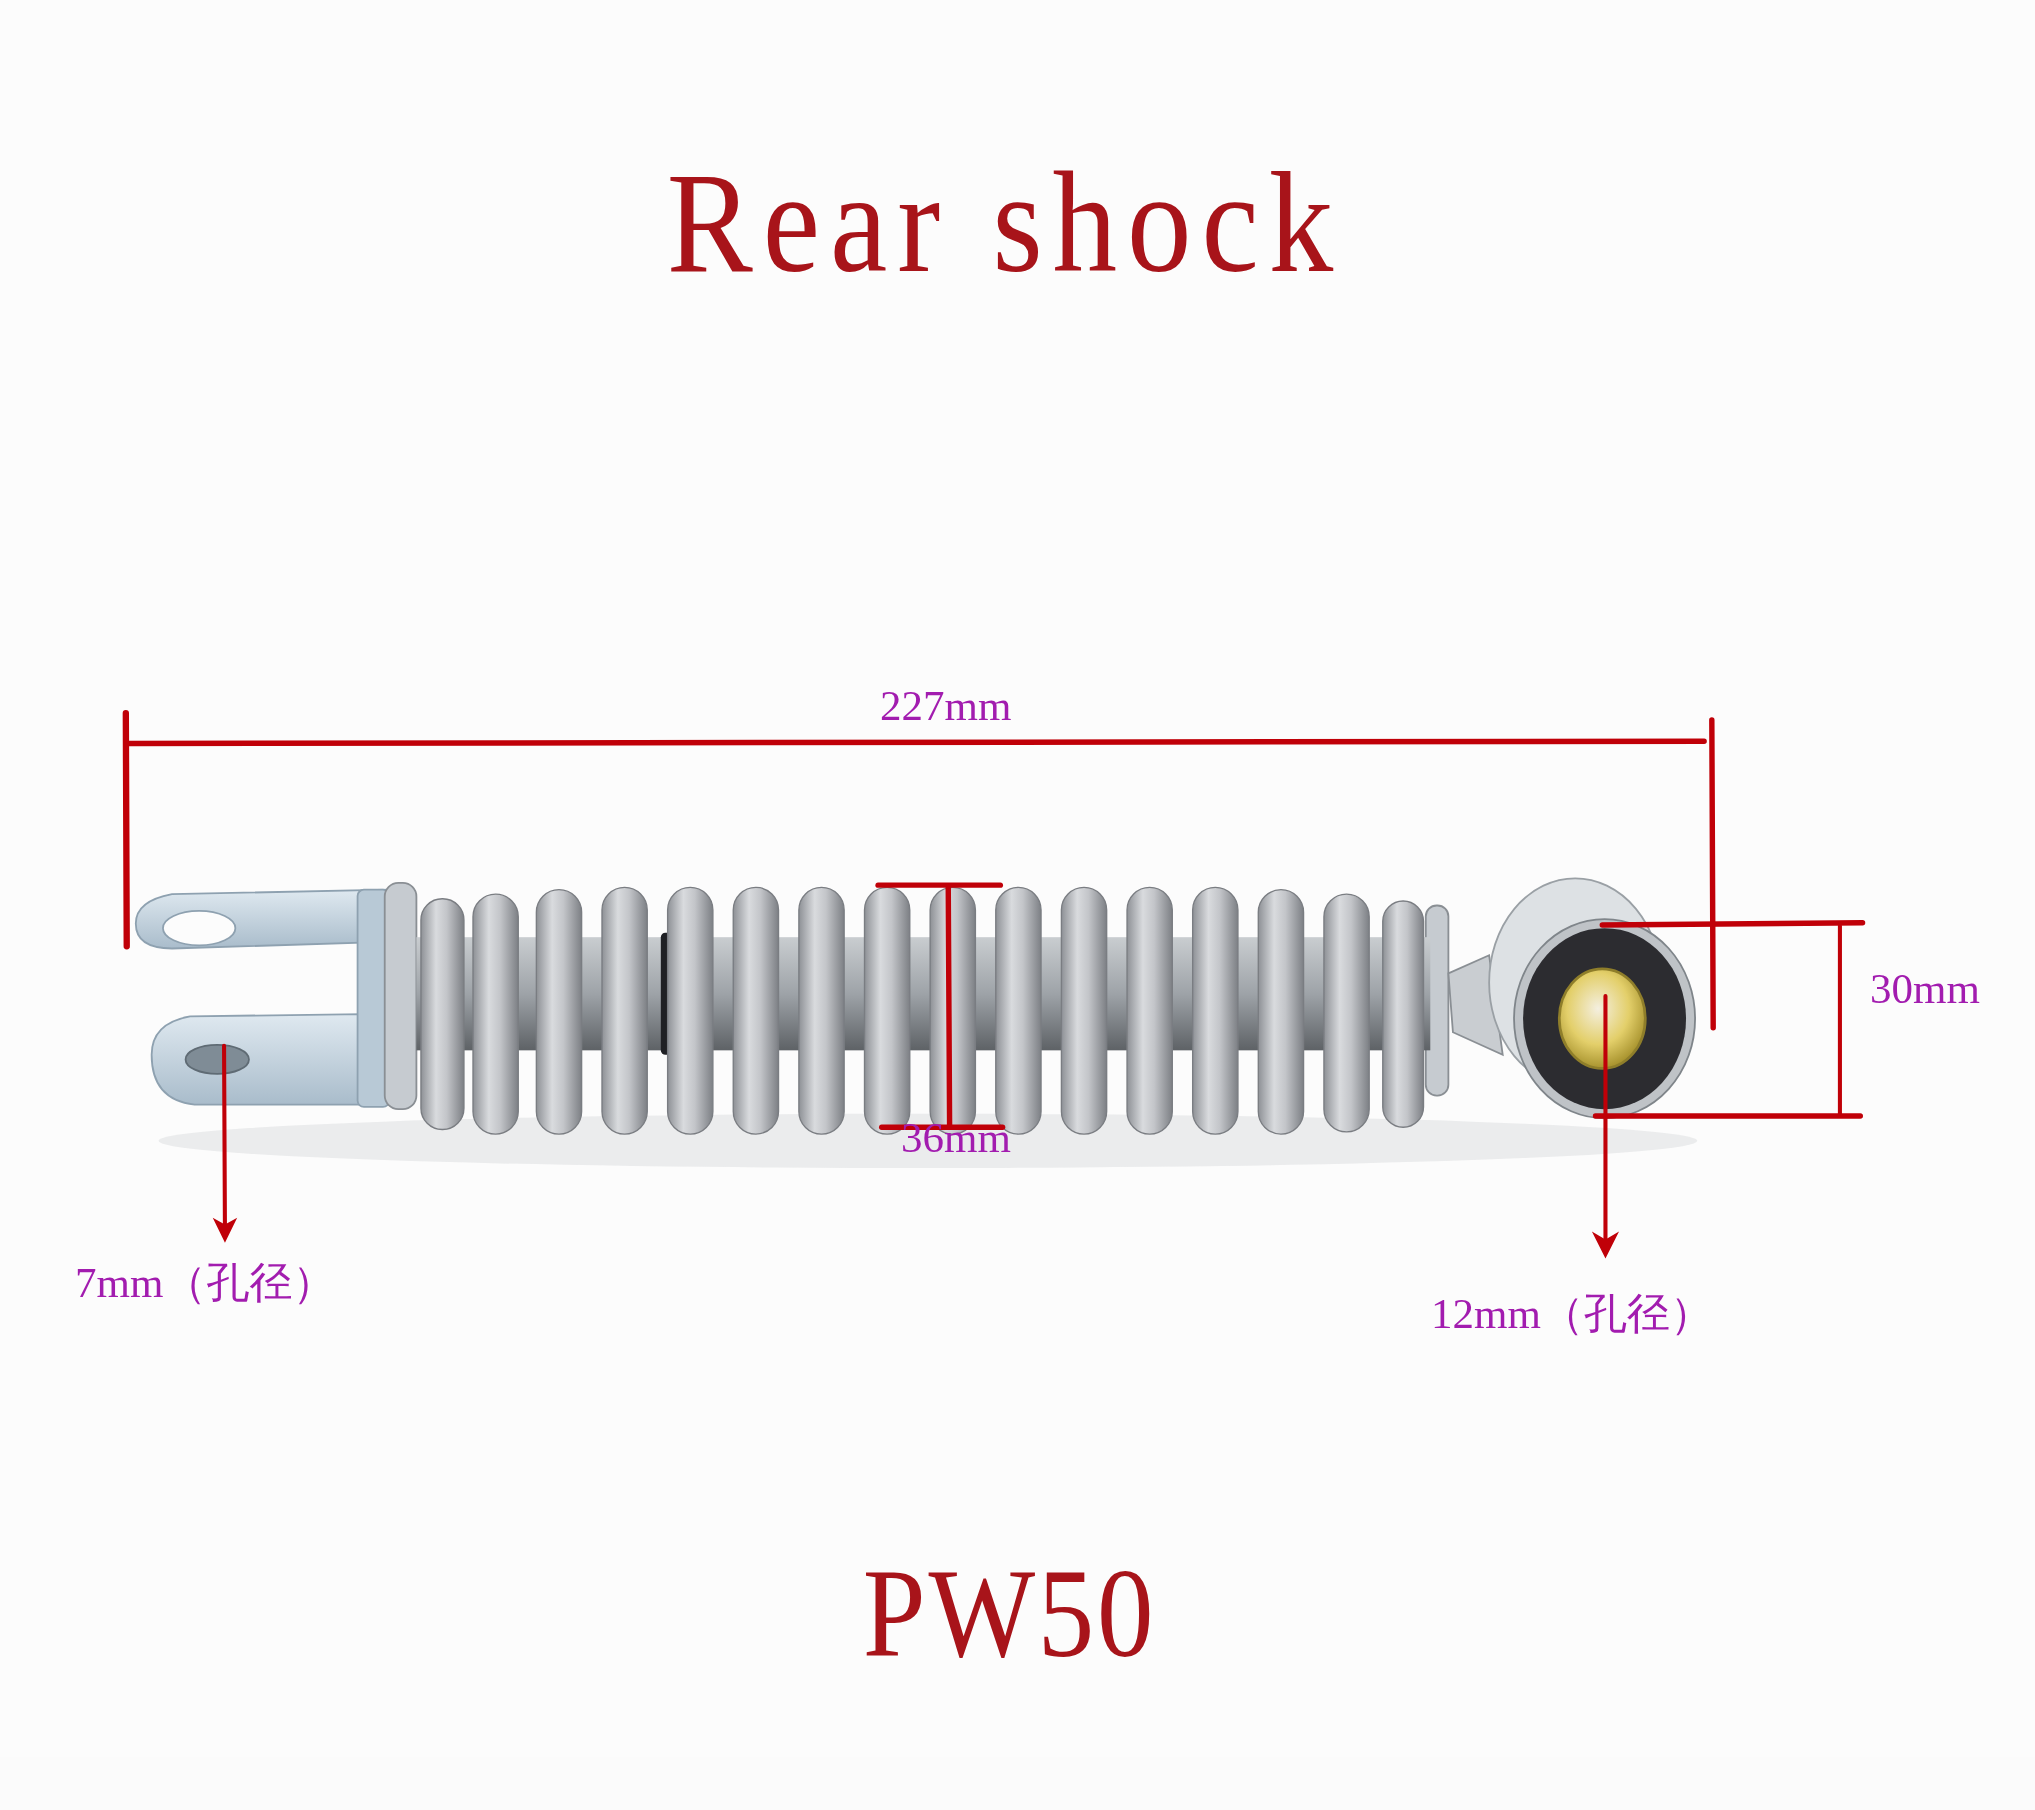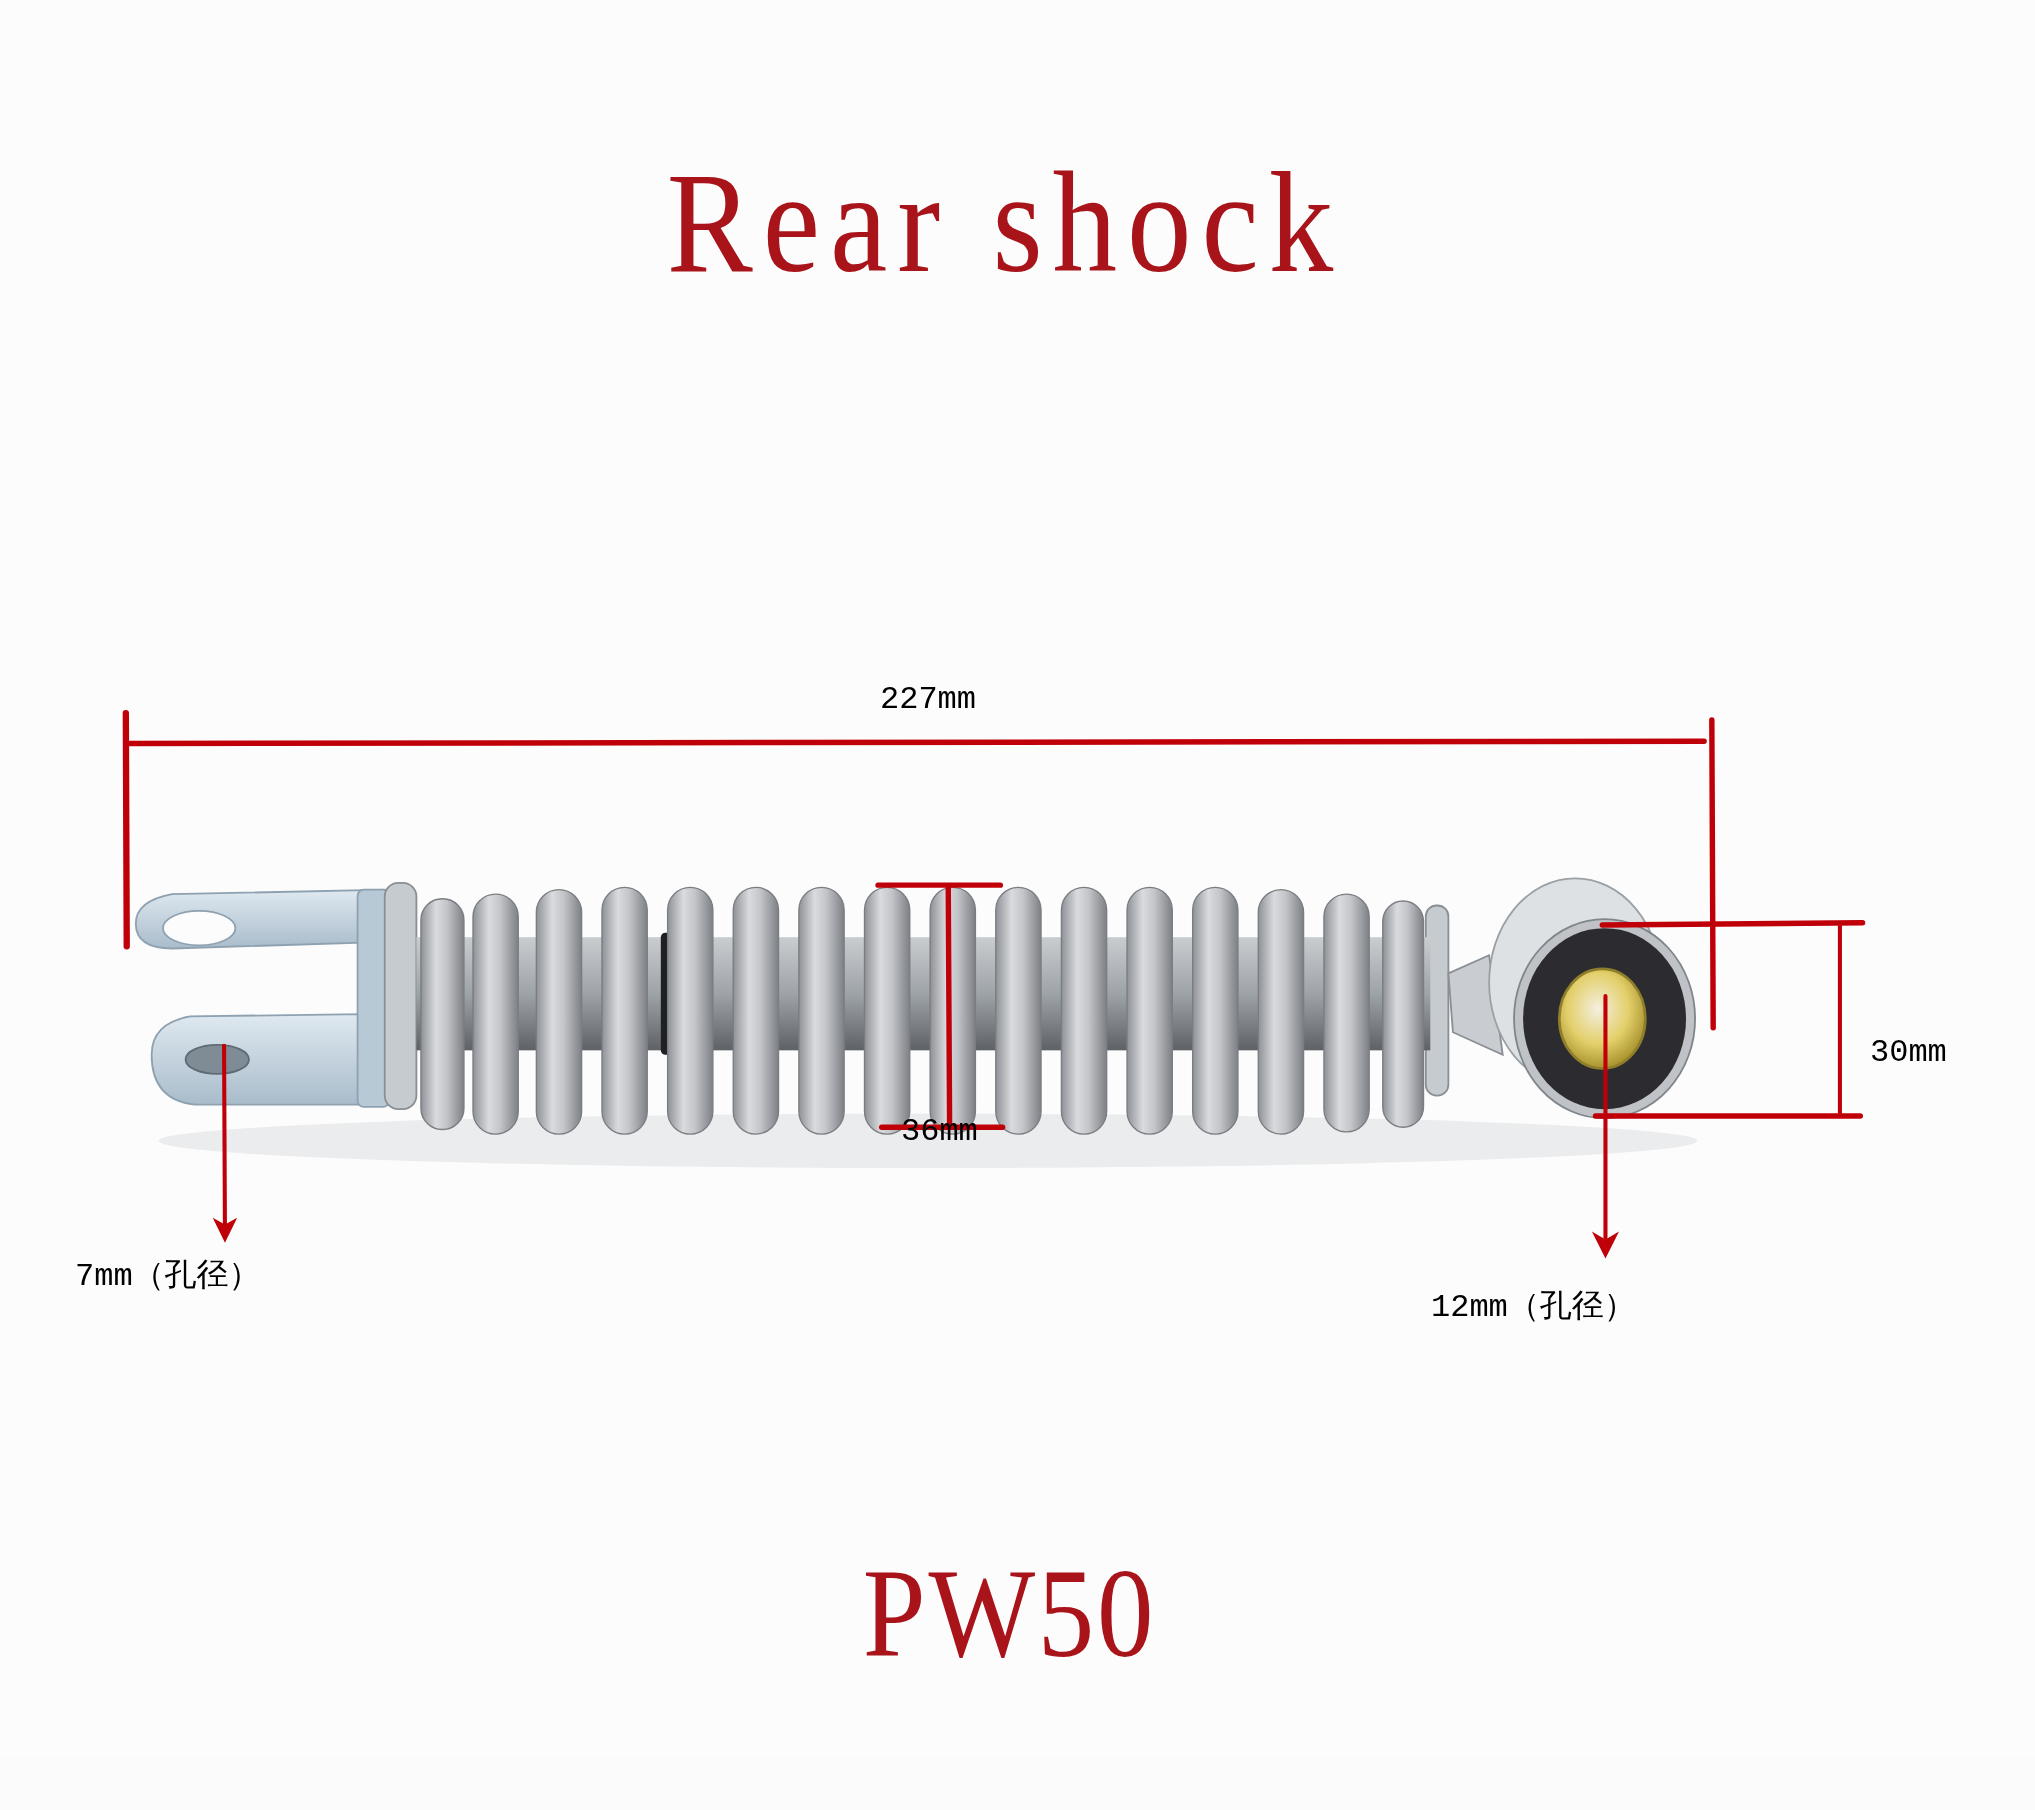--- a/index.html
+++ b/index.html
@@ -16,29 +16,29 @@
     font-family: "Liberation Serif", "DejaVu Serif", serif;
     color: #a8141a;
     white-space: nowrap;
     transform: scaleY(1.12);
     transform-origin: center;
   }
   #title { left: 0; width: 2010px; text-align: center; top: 149px; font-size: 129px; letter-spacing: 10px; }
   #model { left: 0; width: 2019px; text-align: center; top: 1548px; font-size: 113px; letter-spacing: 2.7px; }
   .dim-label {
     position: absolute;
-    font-family: Liberation Mono, monospace;
-    color: #000000;
+    font-family: Liberation Serif, serif;
+    color: #a21caf;
     white-space: nowrap;
-    font-size: 32px;
+    font-size: 43px;
     line-height: 1;
   }
   #lbl-227 { left: 880px; top: 684px; }
   #lbl-36  { left: 901px; top: 1116px; }
-  #lbl-30  { left: 1870px; top: 1037px; }
+  #lbl-30  { left: 1870px; top: 967px; }
   #lbl-7   { left: 75px;  top: 1261px; text-align: center; }
   #lbl-12  { left: 1431px; top: 1292px; }
   svg#drawing { position: absolute; left: 0; top: 0; }
 </style>
 </head>
 <body>
 
 <div id="stage">
 
   <div id="title" class="serif-title">Rear shock</div>

